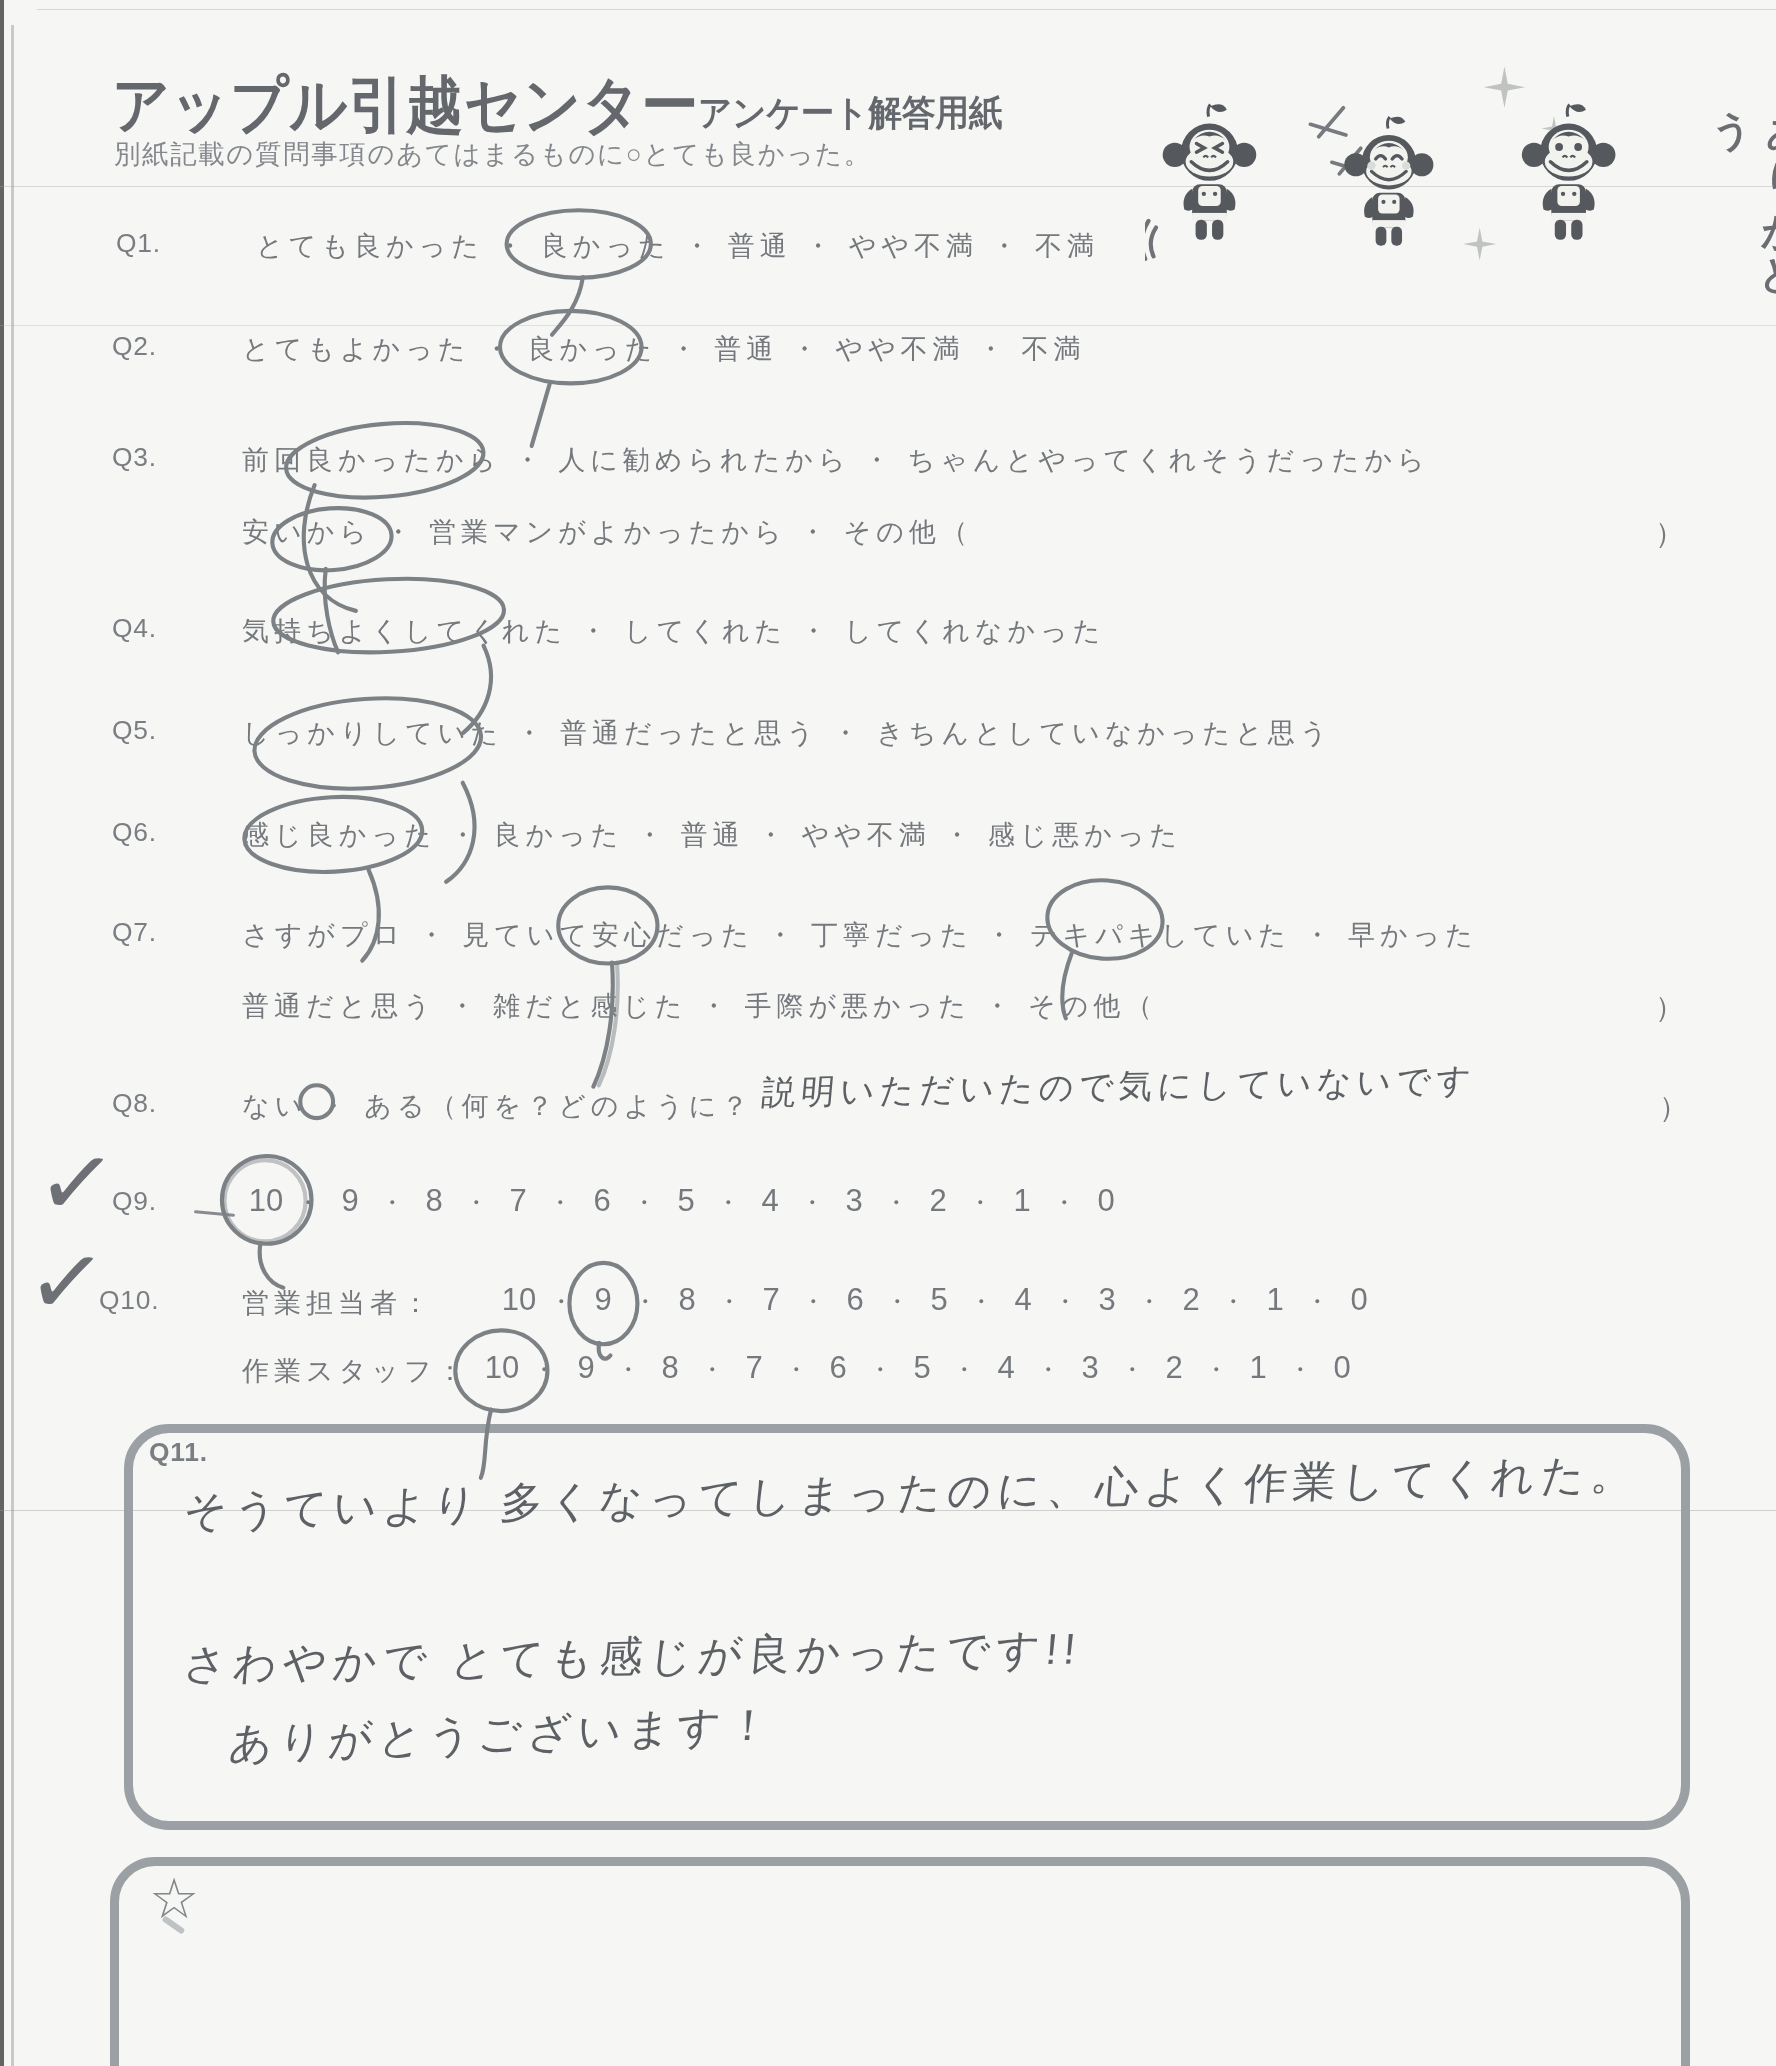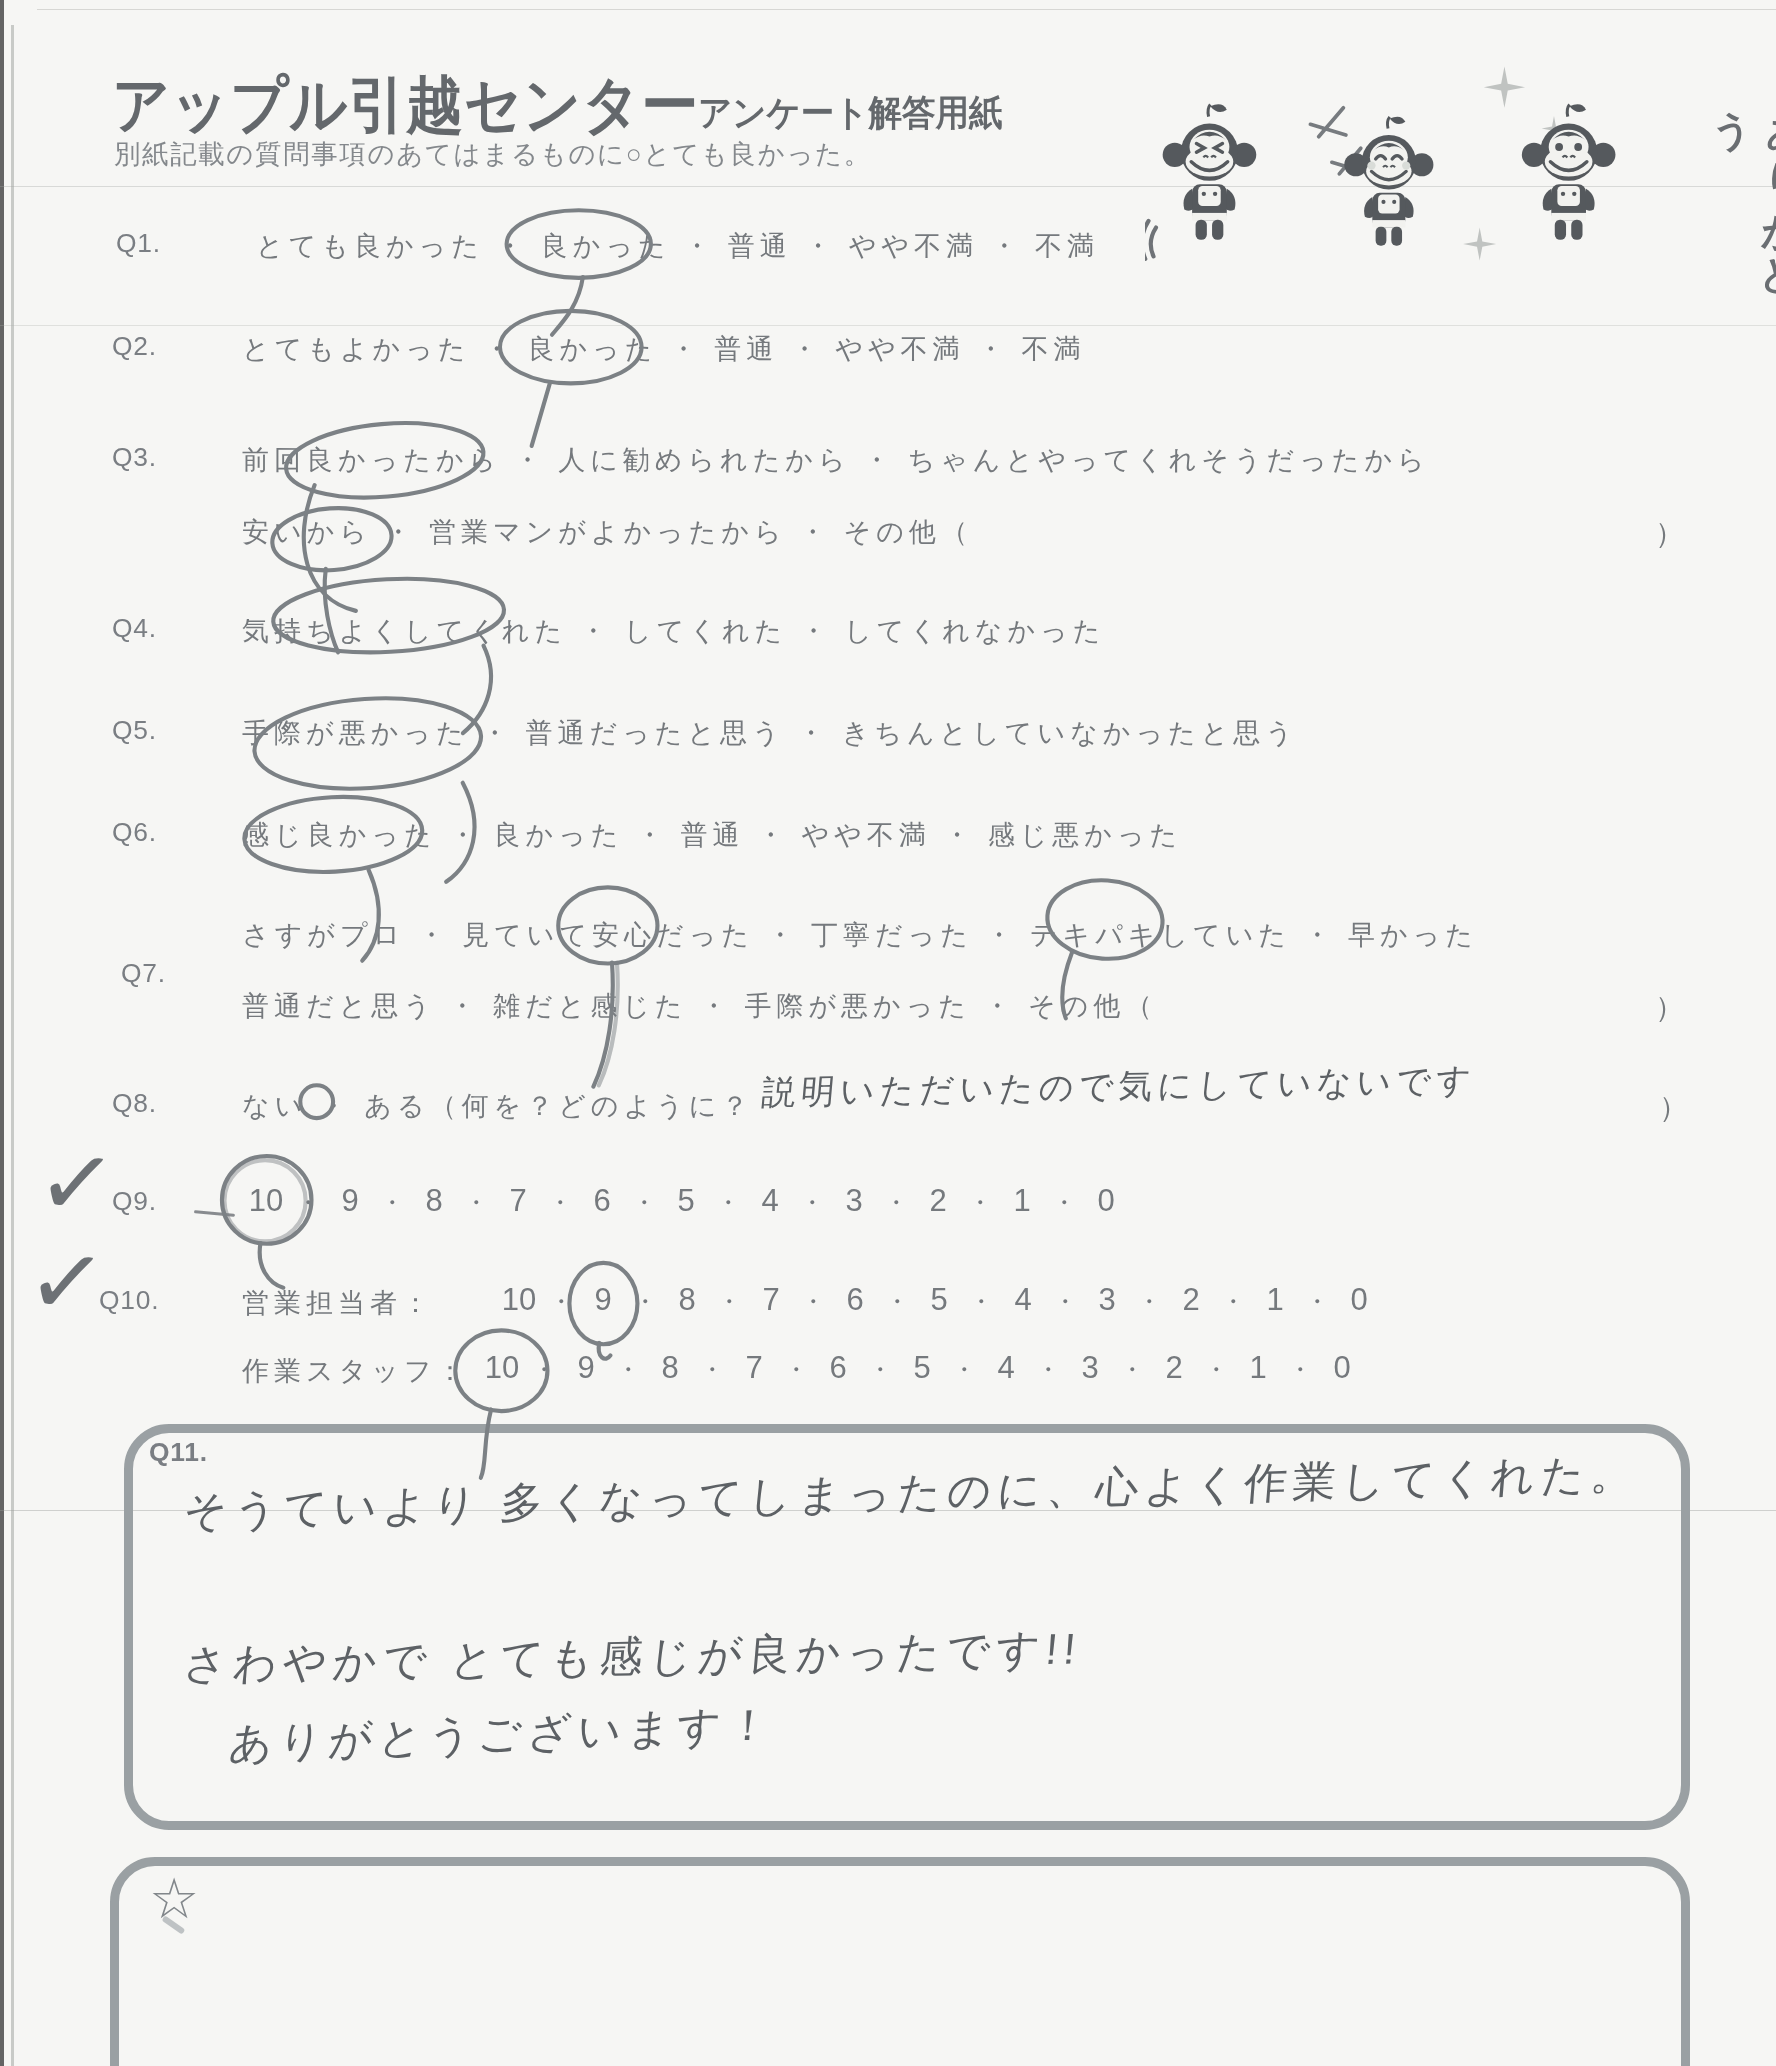--- a/index.html
+++ b/index.html
@@ -105,26 +105,26 @@
 
 <div class="abs qlabel" style="left:112px;top:442px;">Q3.</div>
 <div class="abs qline" style="left:242px;top:442px;">前回良かったから ・ 人に勧められたから ・ ちゃんとやってくれそうだったから</div>
 <div class="abs qline" style="left:242px;top:514px;">安いから ・ 営業マンがよかったから ・ その他（</div>
 <div class="abs paren" style="left:1655px;top:514px;">）</div>
 
 <div class="abs qlabel" style="left:112px;top:613px;">Q4.</div>
 <div class="abs qline" style="left:242px;top:613px;">気持ちよくしてくれた ・ してくれた ・ してくれなかった</div>
 
 <div class="abs qlabel" style="left:112px;top:715px;">Q5.</div>
-<div class="abs qline" style="left:242px;top:715px;">手際が悪かった ・ 普通だったと思う ・ きちんとしていなかったと思う</div>
+<div class="abs qline" style="left:242px;top:715px;">しっかりしていた ・ 普通だったと思う ・ きちんとしていなかったと思う</div>
 
 <div class="abs qlabel" style="left:112px;top:817px;">Q6.</div>
 <div class="abs qline" style="left:242px;top:817px;">感じ良かった ・ 良かった ・ 普通 ・ やや不満 ・ 感じ悪かった</div>
 
-<div class="abs qlabel" style="left:112px;top:958px;margin-left:9px;">Q7.</div>
+<div class="abs qlabel" style="left:112px;top:917px;">Q7.</div>
 <div class="abs qline" style="left:242px;top:917px;">さすがプロ ・ 見ていて安心だった ・ 丁寧だった ・ テキパキしていた ・ 早かった</div>
 <div class="abs qline" style="left:242px;top:988px;">普通だと思う ・ 雑だと感じた ・ 手際が悪かった ・ その他（</div>
 <div class="abs paren" style="left:1655px;top:988px;">）</div>
 
 <div class="abs qlabel" style="left:112px;top:1088px;">Q8.</div>
 <div class="abs qline" style="left:242px;top:1088px;">ない ・ ある（何を？どのように？</div>
 <div class="abs hw" style="left:764px;top:1070px;font-size:34px;letter-spacing:5px;transform:rotate(-1deg) skewX(-6deg);">説明いただいたので気にしていないです</div>
 <div class="abs paren" style="left:1659px;top:1088px;">）</div>
 
 <div class="abs checkmark" style="left:43px;top:1124px;">✓</div>

